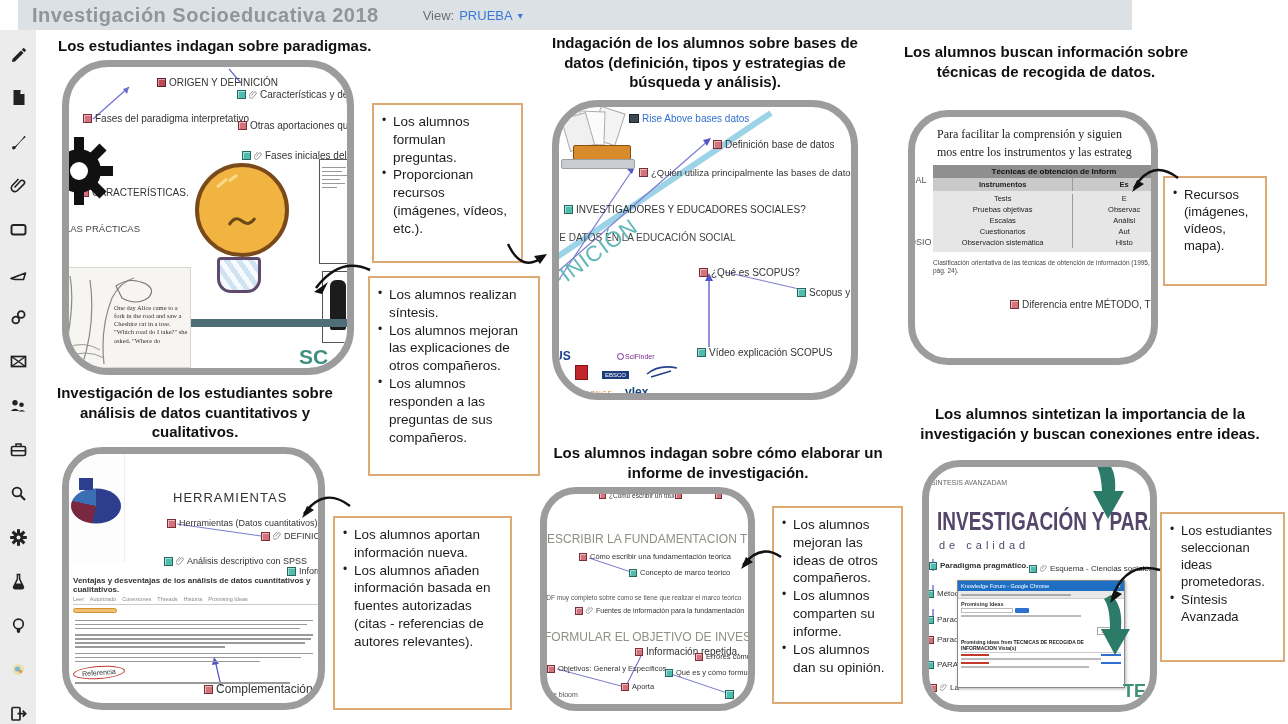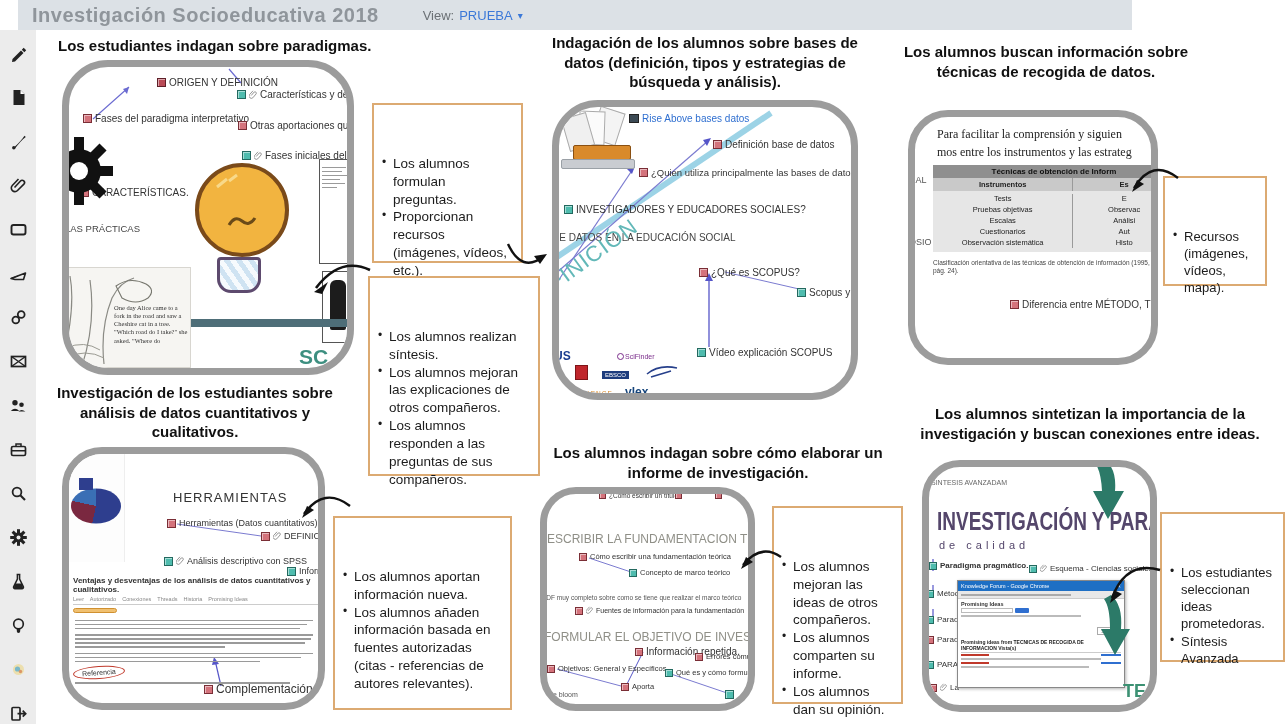--- a/index.html
+++ b/index.html
@@ -24,21 +24,21 @@
   .sq.teal { background:#4fbcae; border-color:#23695f; }
   .sq.dark { background:#b94a56; border-color:#5e1f28; }
   .plain { position:absolute; color:#444; white-space:nowrap; }
   .overlay { position:absolute; left:0; top:0; pointer-events:none; }
 
   
   .sec-h { position:absolute; font-weight:bold; font-size:15px; color:#111; line-height:1.3; text-align:center; }
 
   
   .callout { position:absolute; background:#fff; border:2px solid #dcaa72; padding:8px 8px 8px 6px; font-size:13.5px; color:#1c1c1c; line-height:1.32; }
-  .callout ul { list-style:none;margin-top:42px; }
+  .callout ul { list-style:none; }
   .callout li { position:relative; padding-left:13px; }
   .callout li::before { content:"•"; position:absolute; left:2px; top:0; font-size:12px; }
 
   .carrow { position:absolute; }
 
   
   .bulb { position:absolute; border-radius:50%; background:#f2b440; border:4px solid #7a4a1a; }
   .bulb-base { position:absolute; border:3px solid #5d4a6e; border-radius:4px 4px 14px 14px; background:repeating-linear-gradient(55deg,#cfe3f2 0 5px,#f6fafd 5px 10px); }
   .tealbar { position:absolute; height:8px; background:#4e6e78; }
   .alice { position:absolute; background:#f6f5f2; border:1px solid #d8d6d0; }

